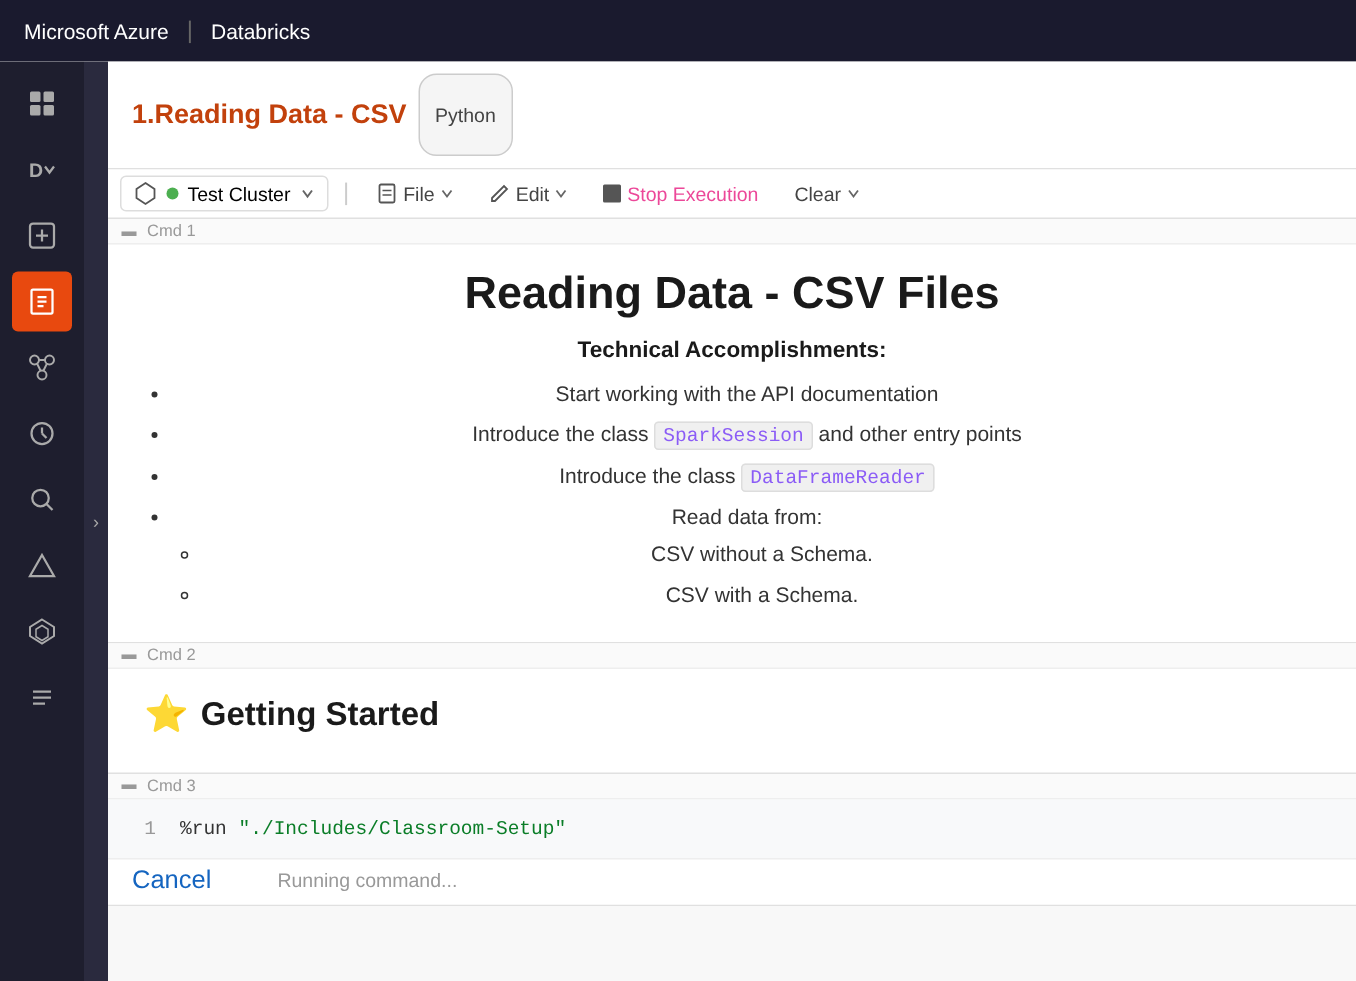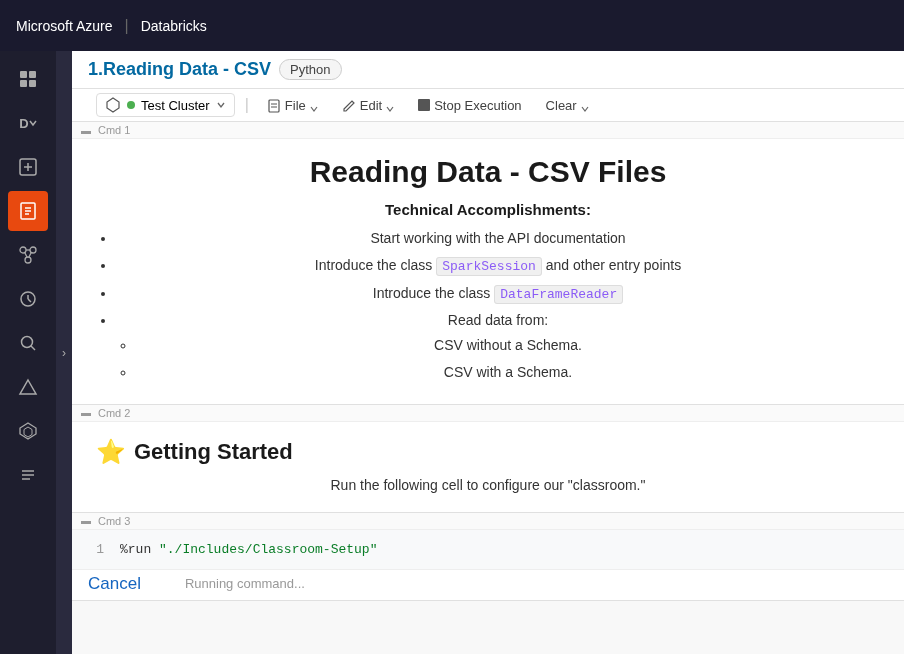--- a/index.html
+++ b/index.html
@@ -4,21 +4,21 @@
   <style>
     * { box-sizing: border-box; margin: 0; padding: 0; }
     body { font-family: -apple-system, BlinkMacSystemFont, 'Segoe UI', sans-serif; background: #f5f5f5; display: flex; flex-direction: column; height: 654px; width: 904px; overflow: hidden; }
 
     
     .top-nav {
       background: #1a1a2e;
       color: white;
       display: flex;
       align-items: center;
-      height: 51px;
+      height: 41px;
       padding: 0 16px;
       gap: 12px;
       flex-shrink: 0;
     }
     .top-nav-brand {
       font-size: 14px;
       font-weight: 500;
       color: white;
     }
     .top-nav-divider {
@@ -78,36 +78,36 @@
       border-bottom: 1px solid #e0e0e0;
       padding: 8px 16px;
       display: flex;
       align-items: center;
       gap: 8px;
       flex-shrink: 0;
     }
     .notebook-title {
       font-size: 18px;
       font-weight: 600;
-      color: #0369a1;
+      color: #c2410c;
     }
     .python-badge {
       background: #f5f5f5;
       border: 1px solid #ccc;
       border-radius: 12px;
-      padding: 2px 10px;
+      padding: 19px 10px;
       font-size: 13px;
       color: #444;
     }
 
     
     .toolbar {
       background: white;
       border-bottom: 1px solid #e0e0e0;
-      padding: 4px 24px;
+      padding: 4px 8px;
       display: flex;
       align-items: center;
       gap: 8px;
       flex-shrink: 0;
     }
     .cluster-selector {
       display: flex;
       align-items: center;
       gap: 6px;
       padding: 3px 8px;
@@ -122,37 +122,37 @@
       height: 8px;
       border-radius: 50%;
       background: #4caf50;
     }
     .toolbar-sep {
       color: #ccc;
       margin: 0 2px;
     }
     .toolbar-btn {
       display: flex;
-      align-items: flex-end;
+      align-items: center;
       gap: 4px;
       padding: 3px 8px;
       font-size: 13px;
       color: #444;
       cursor: pointer;
       border-radius: 3px;
       background: none;
       border: none;
     }
     .toolbar-btn-stop {
       display: flex;
       align-items: center;
       gap: 4px;
       padding: 3px 8px;
       font-size: 13px;
-      color: #404040;
+      color: #ec4899;
       cursor: pointer;
       border-radius: 3px;
       background: none;
       border: none;
     }
     .stop-square {
       width: 12px;
       height: 12px;
       background: #555;
       border-radius: 1px;
@@ -476,21 +476,20 @@
       <div class="cell">
         <div class="cell-header">
           <div class="cell-collapse">▬</div>
           <span>Cmd 2</span>
         </div>
         <div class="cell-content">
           <div class="md-h2">
             <span class="star-icon">⭐</span>
             Getting Started
           </div>
-          <p class="md-p">Run the following cell to configure our "classroom."</p>
         </div>
       </div>
 
       <div class="cell">
         <div class="cell-header">
           <div class="cell-collapse">▬</div>
           <span>Cmd 3</span>
         </div>
         <div class="code-cell-content">
           <div class="code-line">

